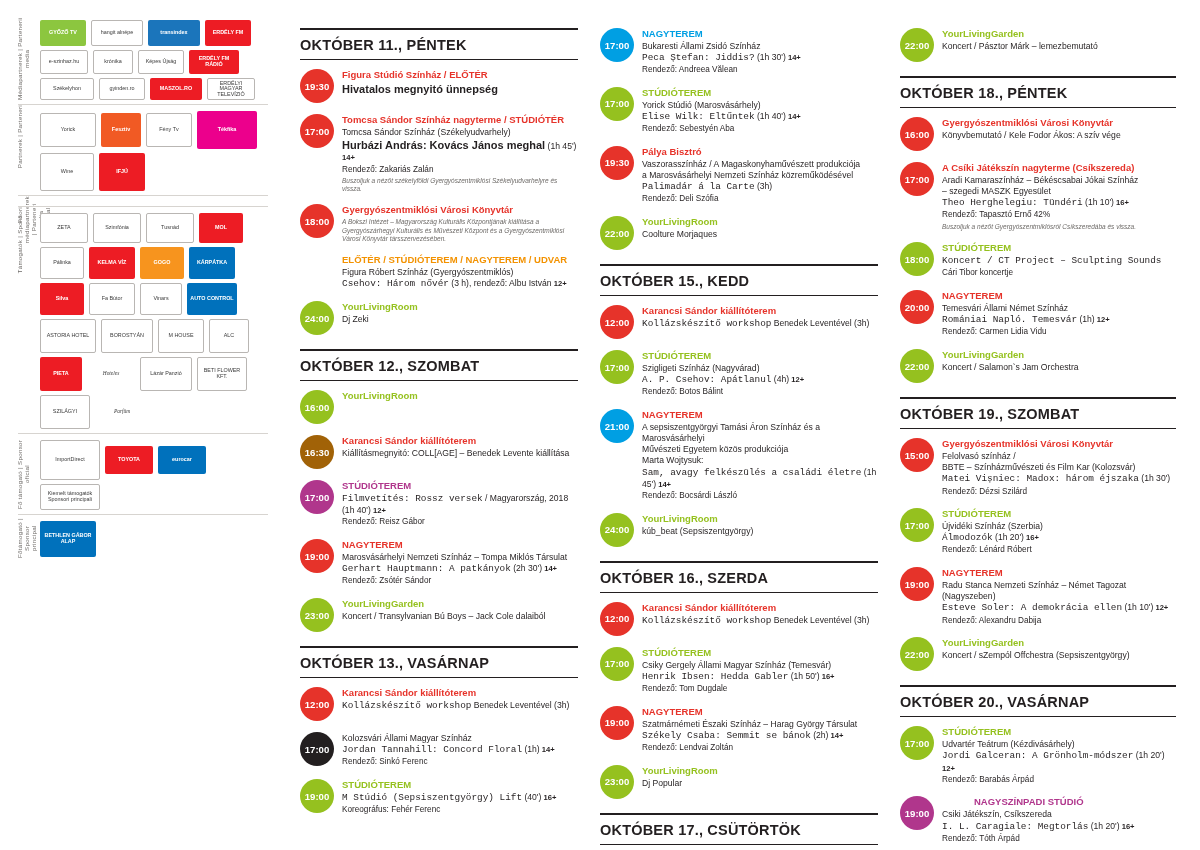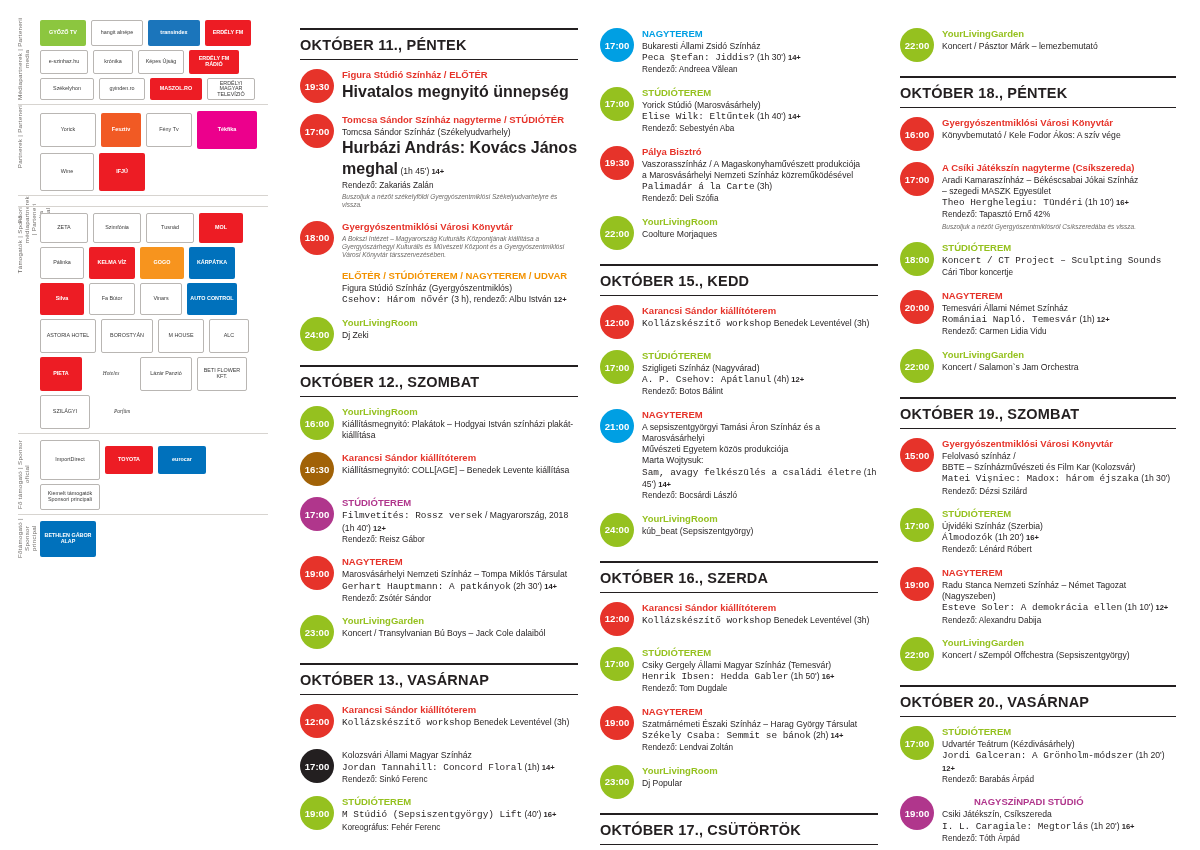--- a/index.html
+++ b/index.html
@@ -39,21 +39,21 @@
   .daytitle.first{margin-top:0;}
   .ev{display:flex;gap:8px;margin-bottom:11px;align-items:flex-start;}
   .time{
     flex:0 0 34px;width:34px;height:34px;border-radius:50%;
     color:#fff;font-size:9.6px;font-weight:bold;
     display:flex;align-items:center;justify-content:center;
   }
   .body{flex:1 1 auto;padding-top:1px;}
   .venue{font-size:9.5px;font-weight:bold;margin-bottom:1px;line-height:1.15;}
   .line{font-size:8.6px;line-height:1.3;color:#231f20;}
-  .line .big{font-size:16px;font-weight:bold;}
+  .line .big{font-size:11px;font-weight:bold;}
   .line .mid{font-size:9.4px;font-family:Liberation Mono, monospace;}
   .age{font-size:7.6px;font-weight:bold;}
   .note{font-size:6.5px;font-style:italic;color:#6d6a67;line-height:1.25;margin-top:2px;}
   .dir{font-size:8.2px;color:#231f20;}
 </style>
 </head>
 <body>
 
 <div class="page">
 
@@ -157,37 +157,36 @@
           <div class="time" style="background: rgb(230, 51, 42);">18:00</div>
           <div class="body">
             <div class="venue" style="color: rgb(230, 51, 42);">Gyergyószentmiklósi Városi Könyvtár</div>
             <div class="note">A Bokszi Intézet – Magyarország Kulturális Központjának kiállítása a Gyergyószárhegyi Kulturális és Művészeti Központ és a Gyergyószentmiklósi Városi Könyvtár társszervezésében.</div>
           </div>
         </div>
         <div class="ev">
           <div class="time" style="background: transparent;"></div>
           <div class="body">
             <div class="venue" style="color: rgb(243, 146, 0);">ELŐTÉR / STÚDIÓTEREM / NAGYTEREM / UDVAR</div>
-            <div class="line"><span>Figura Stúdió Színház (Gyergyószentmiklós)</span></div>
+            <div class="line"><span>Figura Róbert Színház (Gyergyószentmiklós)</span></div>
             <div class="line"><span class="mid">Csehov: Három nővér</span><span> (3 h), rendező: Albu István</span><span class="age"> 12+</span></div>
           </div>
         </div>
         <div class="ev">
           <div class="time" style="background: rgb(149, 193, 31);">24:00</div>
           <div class="body">
             <div class="venue" style="color: rgb(149, 193, 31);">YourLivingRoom</div>
             <div class="line"><span>Dj Zeki</span></div>
           </div>
         </div>
         <div class="daytitle">OKTÓBER 12., SZOMBAT</div>
         <div class="ev">
           <div class="time" style="background: rgb(149, 193, 31);">16:00</div>
           <div class="body">
             <div class="venue" style="color: rgb(149, 193, 31);">YourLivingRoom</div>
-            <div class="line"><span>Kiállításmegnyitó: Plakátok – Hodgyai István színházi plakát-kiállítása</span></div>
           </div>
         </div>
         <div class="ev">
           <div class="time" style="background: #a16207;">16:30</div>
           <div class="body">
             <div class="venue" style="color: rgb(230, 51, 42);">Karancsi Sándor kiállítóterem</div>
             <div class="line"><span>Kiállításmegnyitó: COLL[AGE] – Benedek Levente kiállítása</span></div>
           </div>
         </div>
         <div class="ev">

